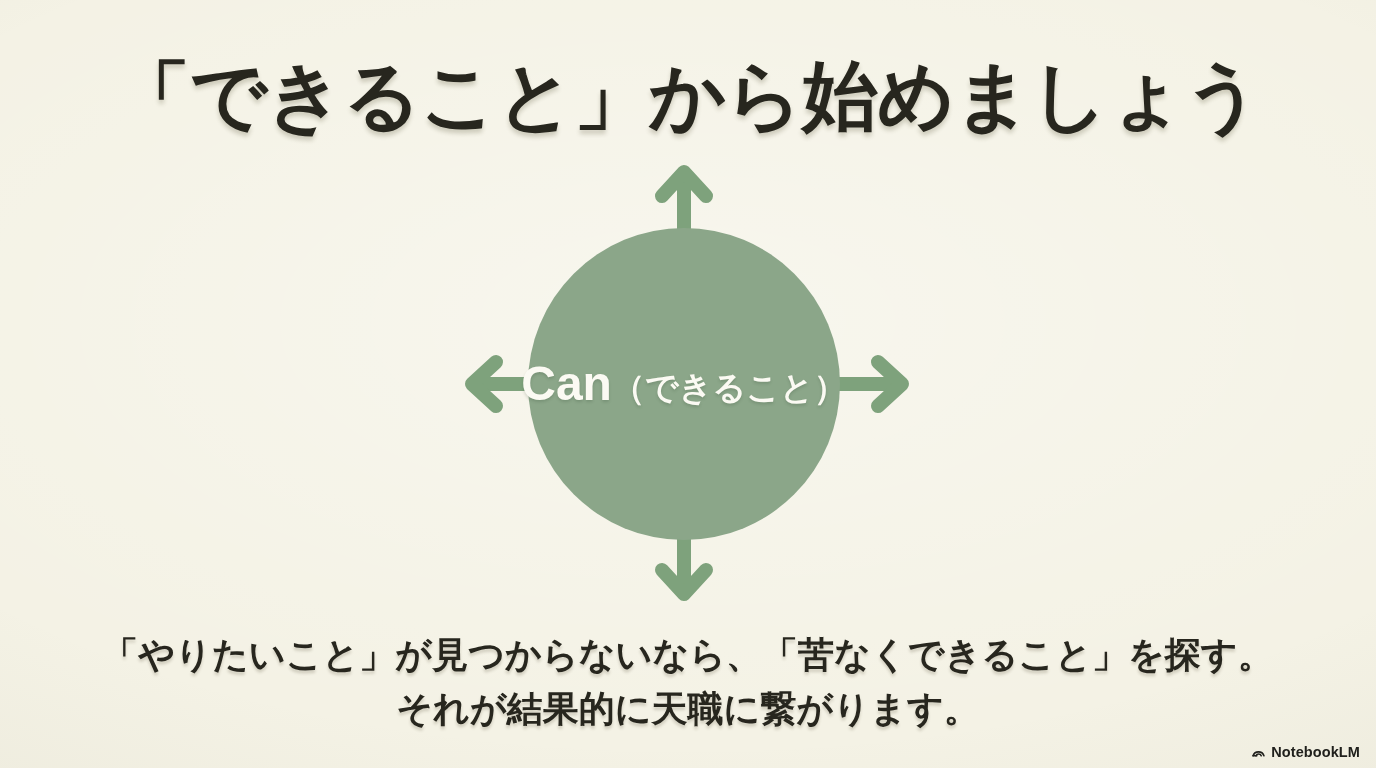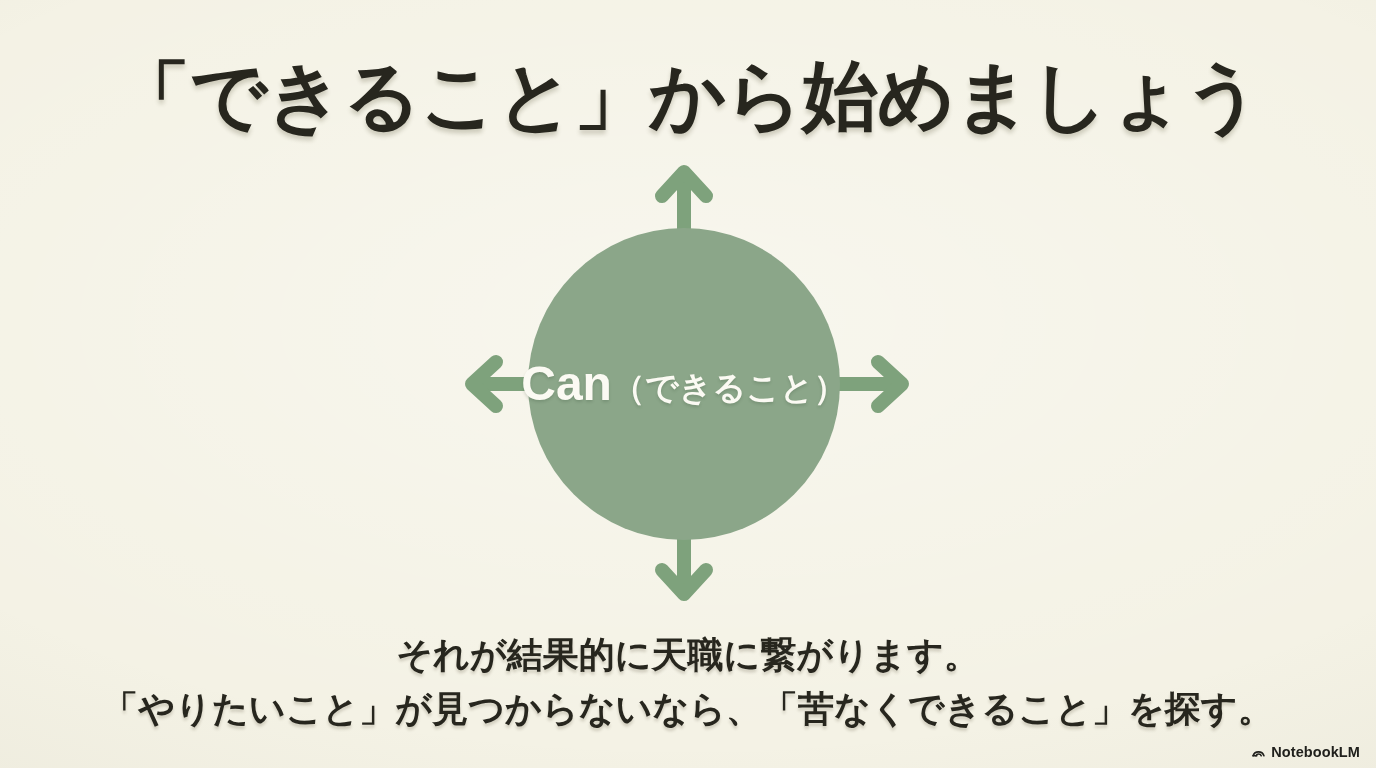--- a/index.html
+++ b/index.html
@@ -151,22 +151,22 @@
       </g>
     </svg>
 
     <div class="circle">
       <div class="main-label">Can</div>
       <div class="sub-label">（できること）</div>
     </div>
   </div>
 
   <div class="caption">
+    <div class="cap-line">「やりたいこと」が見つからないなら、「苦なくできること」を探す。</div>
     <div class="cap-line">それが結果的に天職に繋がります。</div>
-    <div class="cap-line">「やりたいこと」が見つからないなら、「苦なくできること」を探す。</div>
   </div>
 
   <div class="footer">
     <span class="brand-icon">
       <svg width="15" height="15" viewBox="0 0 16 16" xmlns="http://www.w3.org/2000/svg">
         <path d="M2.2 11.5 A6.1 6.1 0 0 1 13.8 11.5" fill="none" stroke="var(--brand_ink)" stroke-width="1.7" stroke-linecap="round"></path>
         <path d="M5.3 11.5 A3.0 3.0 0 0 1 10.9 11.5" fill="none" stroke="var(--brand_ink)" stroke-width="1.7" stroke-linecap="round"></path>
         <path d="M2.2 11.5 L6.2 11.5" fill="none" stroke="var(--brand_ink)" stroke-width="1.7" stroke-linecap="round"></path>
       </svg>
     </span>

